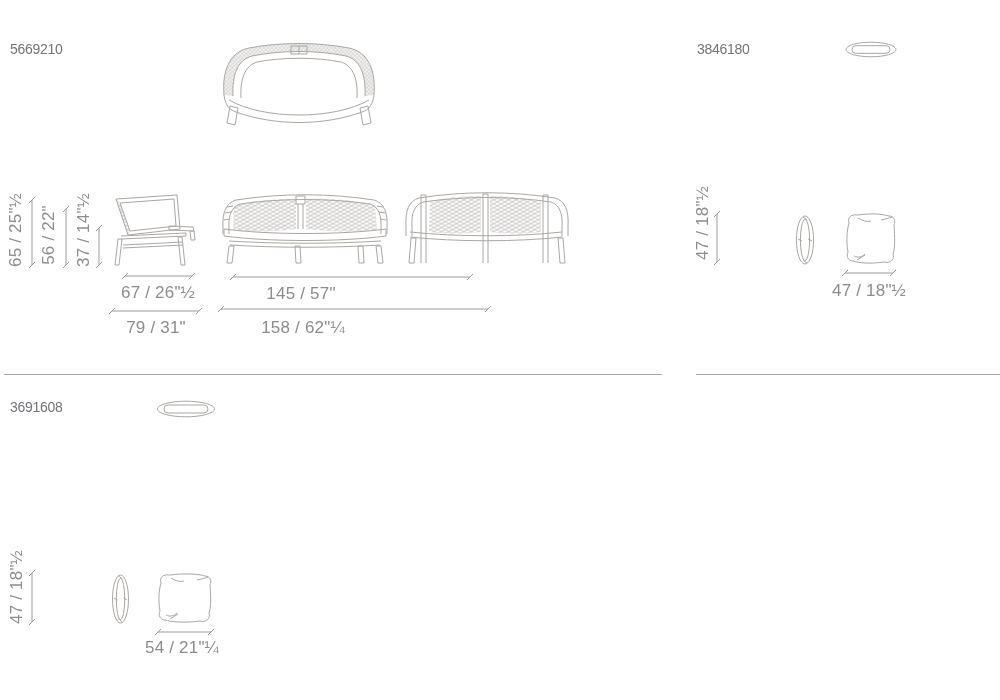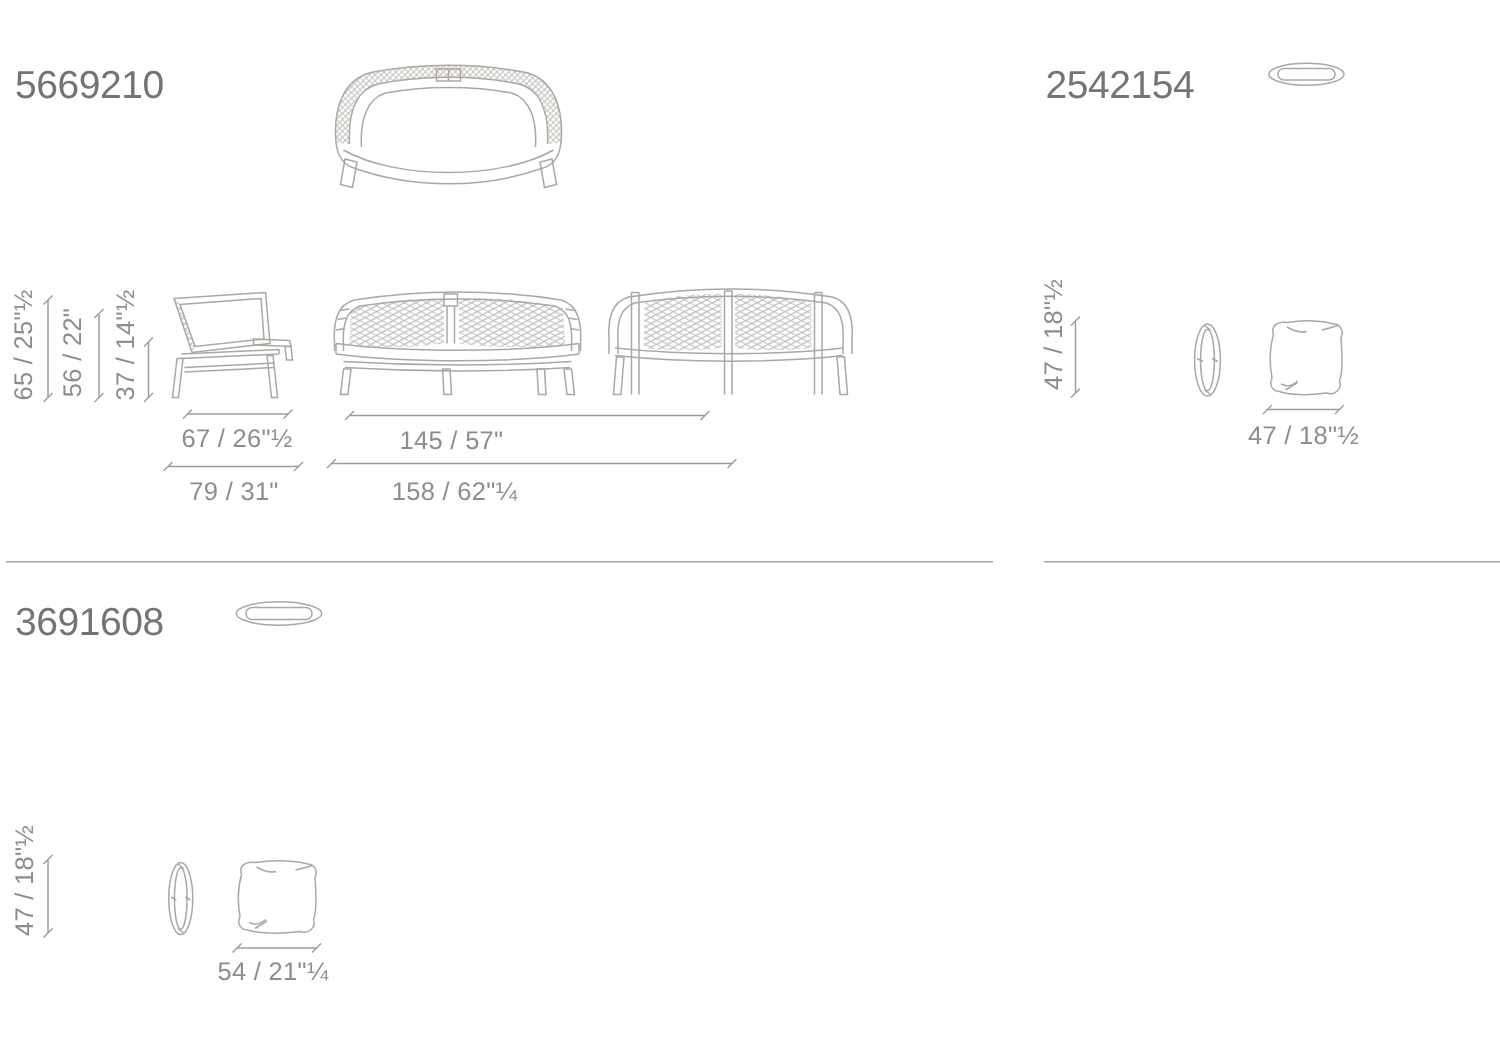--- a/index.html
+++ b/index.html
@@ -1,21 +1,21 @@
 <!DOCTYPE html>
 <html><head>
 <meta charset="utf-8">
 <style>
   html,body{margin:0;padding:0;background:#fff;}
   #sheet{
     position:relative;width:1000px;height:700px;background:#ffffff;
     font-family:"Liberation Sans",sans-serif;overflow:hidden;
   }
   .code{
-    position:absolute;font-size:26px;letter-spacing:-0.3px;
+    position:absolute;font-size:14px;letter-spacing:-0.3px;
     color:#737478;white-space:nowrap;
   }
   .dim{
     position:absolute;font-size:17px;color:#8d8d8d;white-space:nowrap;
     transform:translate(-50%,-50%);letter-spacing:0.2px;
   }
   .dim.v{transform:translate(-50%,-50%) rotate(-90deg);}
   svg.drawing,svg.overlay{position:absolute;overflow:visible;}
   svg.overlay{left:0;top:0;pointer-events:none;}
 </style>
@@ -35,21 +35,21 @@
       <pattern id="wtA" width="2.8" height="2.8" patternUnits="userSpaceOnUse" patternTransform="rotate(45)">
         <line x1="1" y1="0" x2="1" y2="2.8" stroke="#b6b2ae" stroke-width="0.6"></line>
       </pattern>
       <pattern id="wtB" width="2.8" height="2.8" patternUnits="userSpaceOnUse" patternTransform="rotate(-45)">
         <line x1="1" y1="0" x2="1" y2="2.8" stroke="#c0bcb8" stroke-width="0.55"></line>
       </pattern>
     </defs>
   </svg>
 
   <div class="code" style="left:10px;top:41px">5669210</div>
-  <div class="code" style="left:697px;top:41px">2542154</div>
+  <div class="code" style="left:697px;top:41px">3846180</div>
   <div class="code" style="left:10px;top:399px">3691608</div>
 
   <svg class="drawing" style="left:219px;top:40px" width="160" height="88" viewBox="0 0 160 88">
     <path d="M5,55 C3,32 10,12 30,8 C62,2 98,2 130,8 C150,12 157,32 155,55 L146,56 C147,36 142,20 127,16 C98,10 62,10 33,16 C18,20 13,36 14,56 Z" fill="url(#wtA)" stroke="none"></path>
     <path d="M5,55 C3,32 10,12 30,8 C62,2 98,2 130,8 C150,12 157,32 155,55 L146,56 C147,36 142,20 127,16 C98,10 62,10 33,16 C18,20 13,36 14,56 Z" fill="url(#wtB)" stroke="none"></path>
     <g fill="none" stroke="#aba7a3" stroke-width="1">
       <path d="M5,55 C3,32 10,12 30,8 C62,2 98,2 130,8 C150,12 157,32 155,55 C154,64 150,70 143,72 C104,86 56,86 17,72 C10,70 6,64 5,55 Z"></path>
       <path d="M14,56 C13,36 18,20 33,16 C62,10 98,10 127,16 C142,20 147,36 146,56"></path>
       <path d="M22,58 C21,41 25,26 38,22 C63,17 97,17 122,22 C135,26 139,41 138,58"></path>
       <path d="M10,60 C45,80 115,80 150,60"></path>

